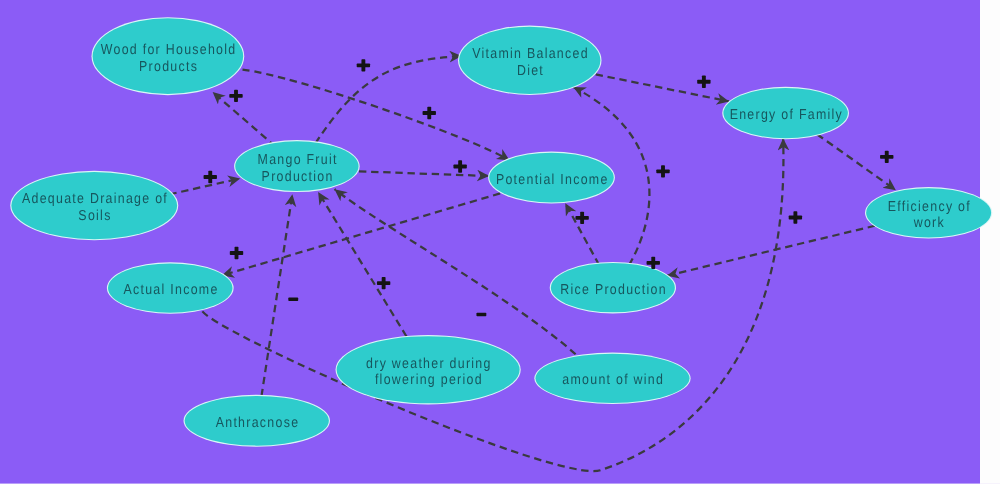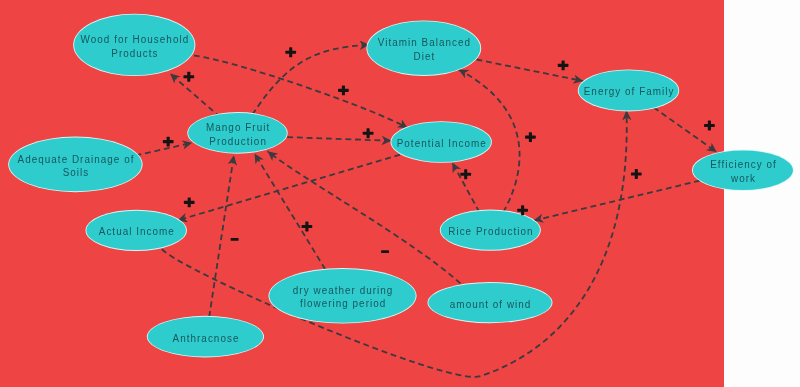--- a/index.html
+++ b/index.html
@@ -1,17 +1,17 @@
 <!DOCTYPE html>
 <html><head>
 <meta charset="utf-8">
 <style>
 html,body{margin:0;padding:0;background:#fdfdfd;}
 body{width:800px;height:387px;overflow:hidden;font-family:"DejaVu Sans",sans-serif;}
-#canvas{position:relative;width:724px;height:387px;background:#ef4444;}
+#canvas{position:relative;width:784px;height:387px;background:#8b5cf6;}
 svg#svgroot{position:absolute;top:0;left:0;display:block;}
 text{font-family:"DejaVu Sans",sans-serif;}
 .nlabel{fill:#17575e;font-family:"Liberation Sans",sans-serif;font-size:11.5px;letter-spacing:1.2px;text-anchor:middle;}
 .srtext{font-size:0.1px;fill:transparent;opacity:0;}
 </style>
 </head>
 <body>
 
 <div id="canvas">
 <svg id="svgroot" width="800" height="387">

